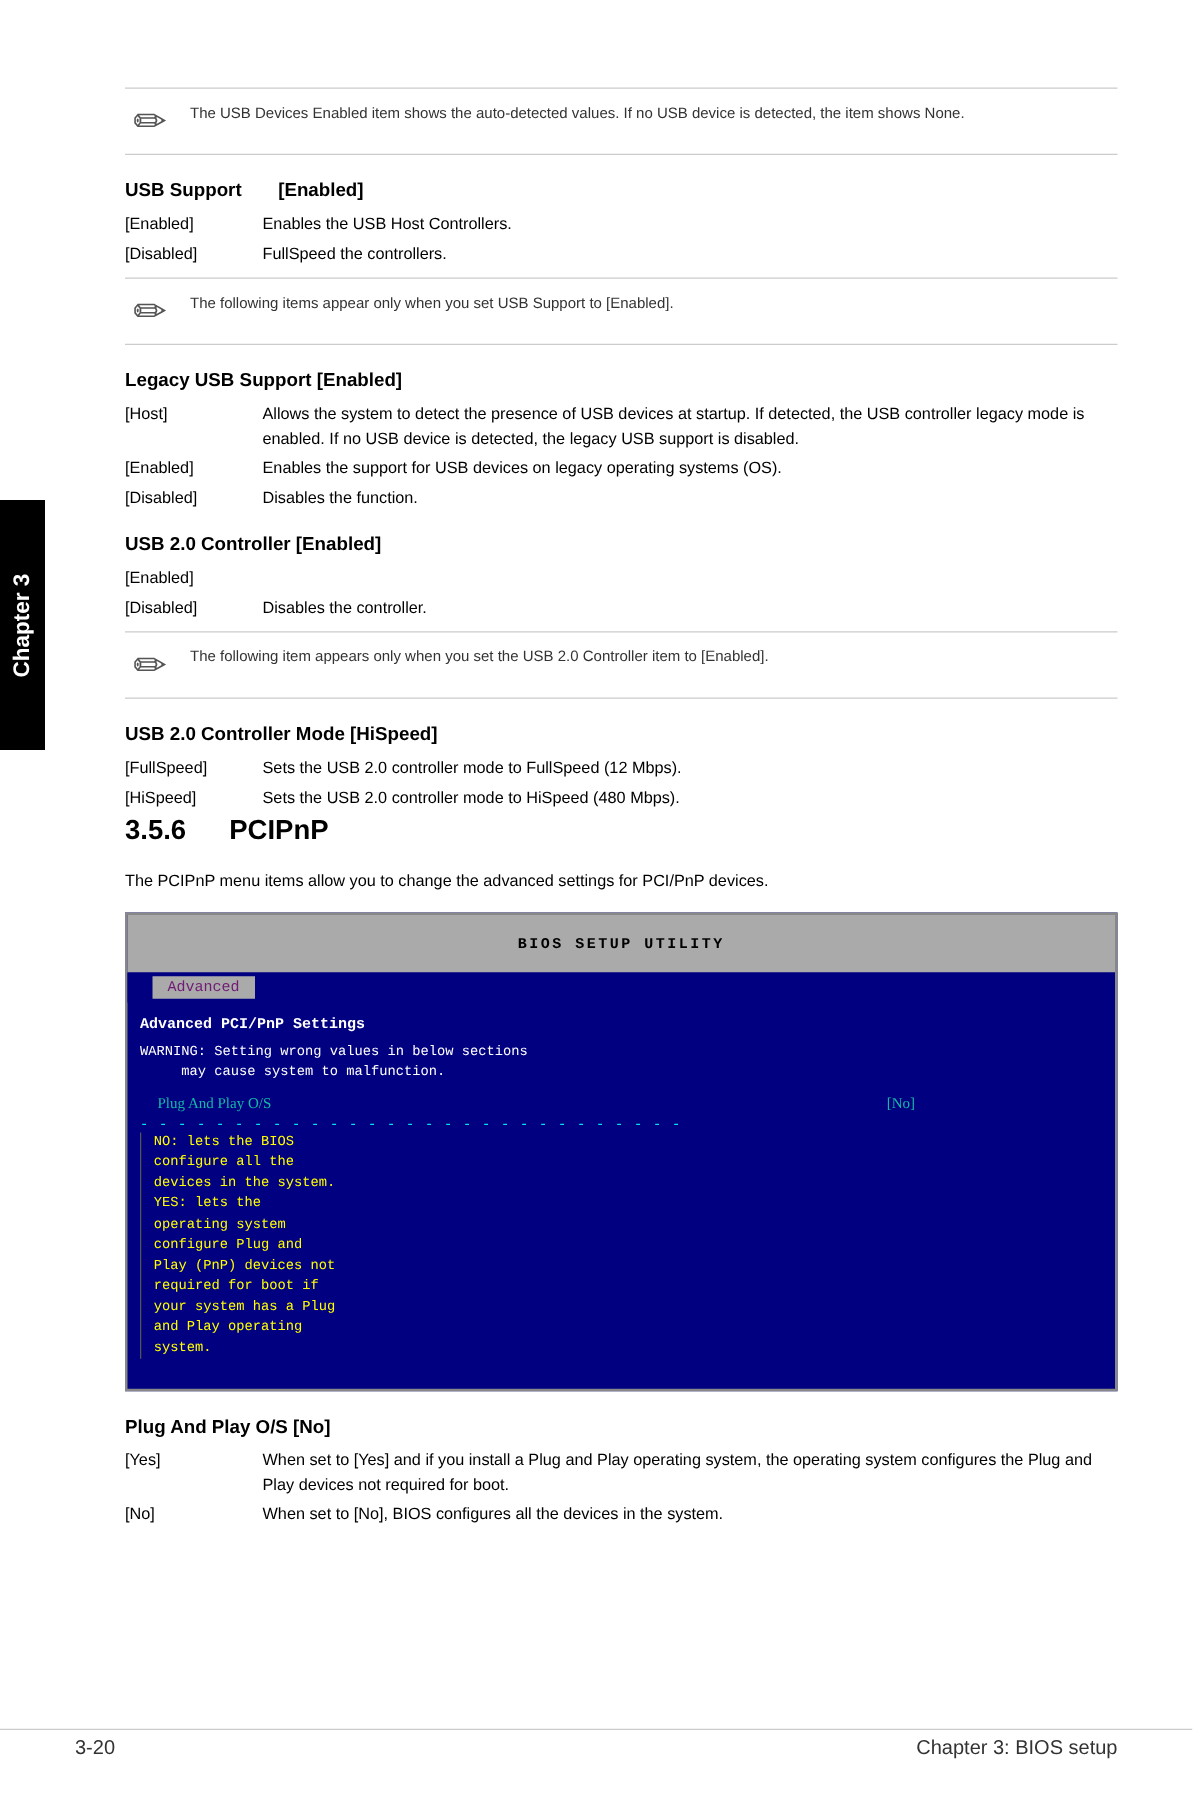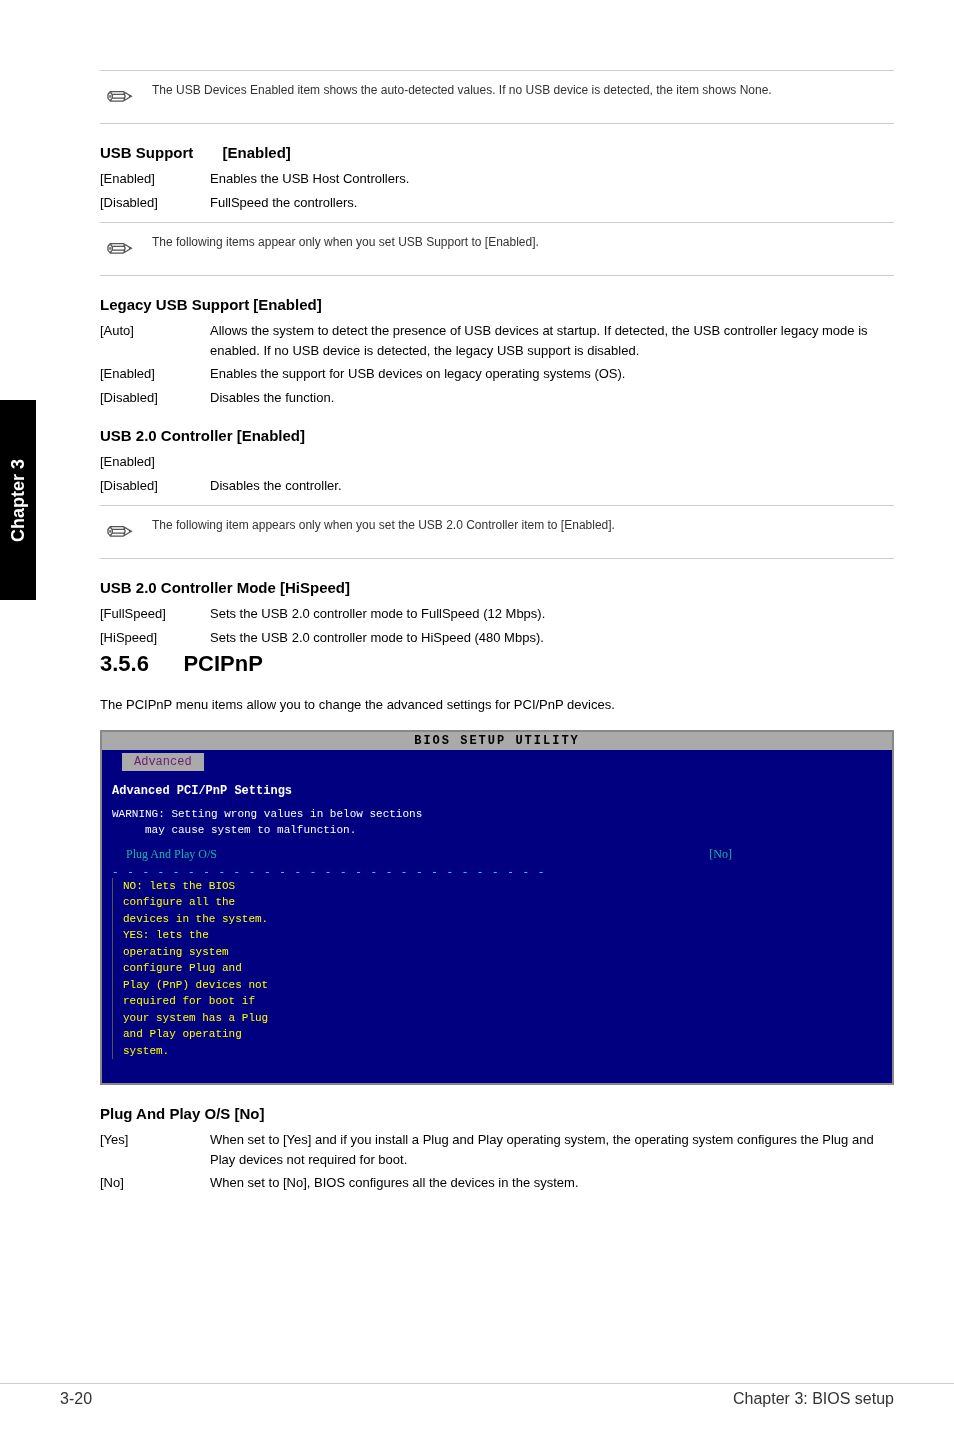--- a/index.html
+++ b/index.html
@@ -110,21 +110,21 @@
       margin-bottom: 20px;
       display: flex;
       flex-direction: column;
     }
     .bios-title-bar {
       background: #aaa;
       color: #000;
       text-align: center;
       font-family: 'Courier New', monospace;
       font-size: 12px;
-      padding: 2px 0;
+      padding: 16px 0;
       font-weight: bold;
       letter-spacing: 2px;
     }
     .bios-nav-bar {
       background: #000080;
       display: flex;
       padding: 3px 0 3px 20px;
       gap: 0;
     }
     .bios-nav-item {
@@ -236,21 +236,21 @@
 
     <div class="note-box">
       <div class="note-icon">✏</div>
       <div class="note-text">The following items appear only when you set USB Support to [Enabled].</div>
     </div>
 
     <div class="section-heading">
       <span>Legacy USB Support [Enabled]</span>
     </div>
     <div class="item-row">
-      <span class="item-label">[Auto]</span>
+      <span class="item-label">[Host]</span>
       <span class="item-desc">Allows the system to detect the presence of USB devices at startup. If detected, the USB controller legacy mode is enabled. If no USB device is detected, the legacy USB support is disabled.</span>
     </div>
     <div class="item-row">
       <span class="item-label">[Enabled]</span>
       <span class="item-desc">Enables the support for USB devices on legacy operating systems (OS).</span>
     </div>
     <div class="item-row">
       <span class="item-label">[Disabled]</span>
       <span class="item-desc">Disables the function.</span>
     </div>

